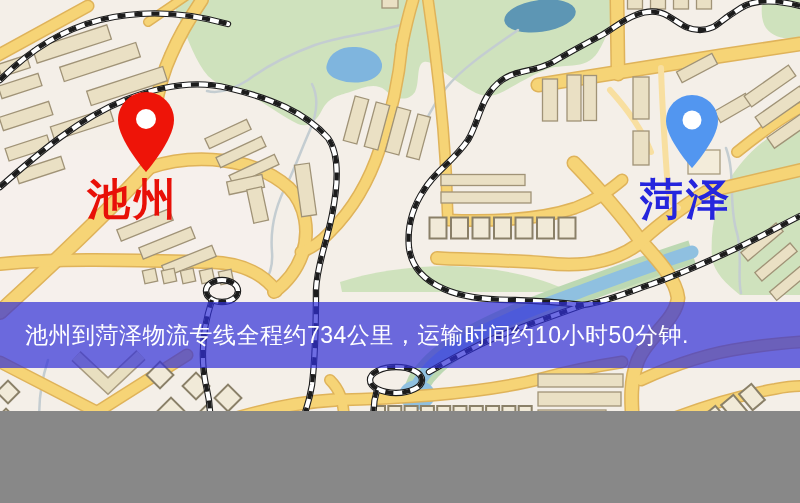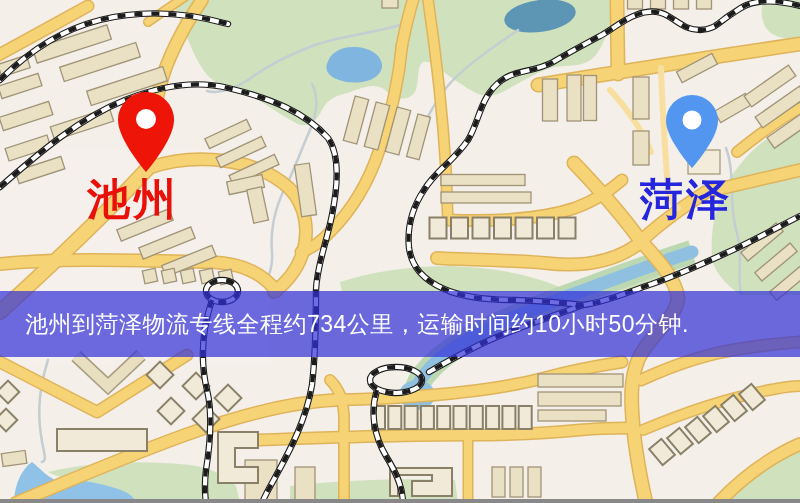--- a/index.html
+++ b/index.html
@@ -1,16 +1,16 @@
 <!DOCTYPE html>
 <html><head>
 <meta charset="utf-8">
 <style>
   html,body{margin:0;padding:0;background:#888;}
-  .screen{position:relative;width:800px;height:499px;overflow:hidden;background:#f4efe8;
+  .screen{position:relative;width:800px;height:411px;overflow:hidden;background:#f4efe8;
           font-family:"Liberation Sans",sans-serif;}
   .map-svg{position:absolute;left:0;top:0;width:800px;height:503px;display:block;}
   
   .rc{fill:none;stroke:#dfb35a;stroke-linecap:round;stroke-linejoin:round;}
   .rf{fill:none;stroke:#f6d476;stroke-linecap:round;stroke-linejoin:round;}
   .rl{fill:none;stroke:#f8dfa0;stroke-linecap:round;stroke-linejoin:round;}
   
   .rail-base{fill:none;stroke:#1c1c1c;stroke-width:6.4;stroke-linecap:round;}
   .rail-mid{fill:none;stroke:#ffffff;stroke-width:4.2;stroke-linecap:round;}
   .rail-dash{fill:none;stroke:#1c1c1c;stroke-width:4.2;stroke-dasharray:8 9;}
@@ -293,16 +293,16 @@
     <path d="M146,172 C146,172 118,140 118,120 C118,104.5 130.5,92 146,92 C161.5,92 174,104.5 174,120 C174,140 146,172 146,172 Z" fill="#ee1408"></path>
     <circle cx="146" cy="119" r="10" fill="#ffffff"></circle>
     <path d="M692,168 C692,168 666,139 666,121 C666,106.6 677.6,95 692,95 C706.4,95 718,106.6 718,121 C718,139 692,168 692,168 Z" fill="#5296f0"></path>
     <circle cx="692" cy="120" r="9.5" fill="#ffffff"></circle>
   </g>
 </svg>
 
   <div class="city-label city-origin" style="color: rgb(232, 16, 8);">池州</div>
   <div class="city-label city-dest" style="color: rgb(37, 37, 221); text-align: right;">菏泽</div>
 
-  <div class="banner" style="background: rgba(49, 47, 215, 0.7);">
+  <div class="banner" style="background: rgba(49, 47, 215, 0.7); margin-top: 11px;">
     <span style="color: rgb(255, 255, 255);">池州到菏泽物流专线全程约734公里，运输时间约10小时50分钟.</span>
   </div>
 </div>
 
 </body></html>

